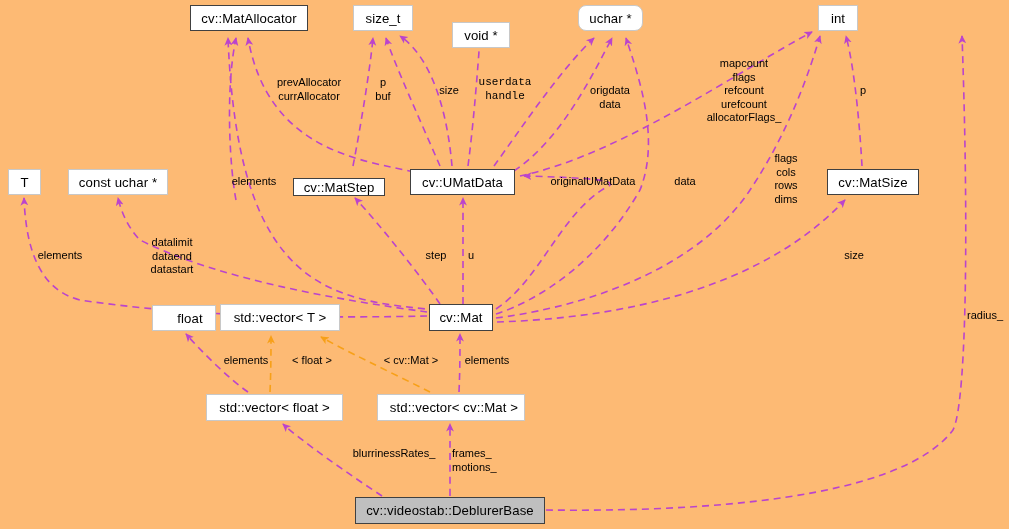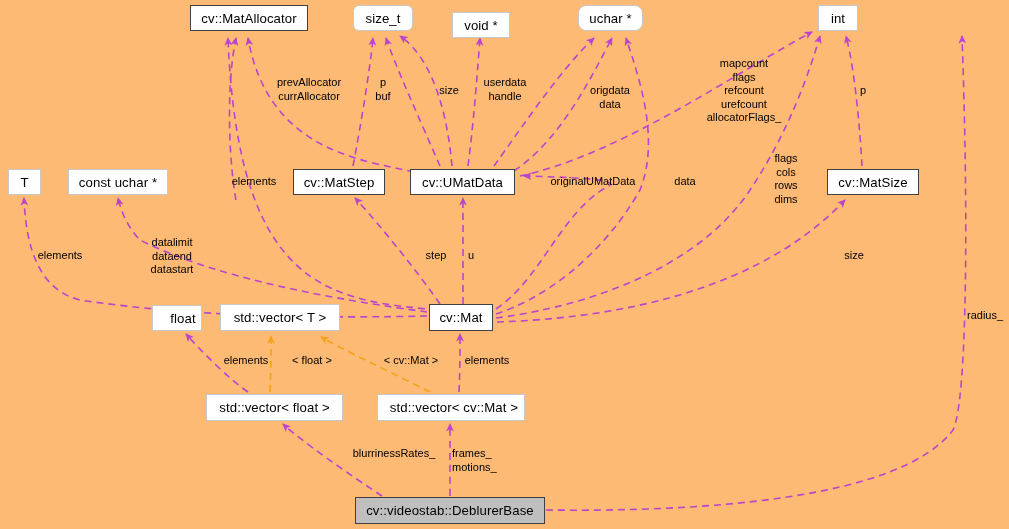--- a/index.html
+++ b/index.html
@@ -98,48 +98,48 @@
     <g id="template-edges" fill="none" stroke="#f7a018" stroke-width="1.6" stroke-dasharray="7,5" marker-end="url(#arrow-orange)">
         <path d="M 270,392 C 271,370 271,350 271,336" id="vecfloat-inst-vector_t"></path>
         <path d="M 430,392 C 390,372 340,348 321,337" id="vecmat-inst-vector_t"></path>
       </g>
   </svg>
 
   <div id="nodes-layer">
       <div class="node-box strong" style="left: 190px; top: 5px; width: 118px; height: 26px;">
         <span>cv::MatAllocator</span>
       </div>
-      <div class="node-box plain" style="left: 353px; top: 5px; width: 60px; height: 26px; border-radius: 6px;">
+      <div class="node-box plain" style="left: 353px; top: 5px; width: 60px; height: 26px;">
         <span>size_t</span>
       </div>
-      <div class="node-box plain" style="left: 452px; top: 12px; width: 58px; height: 26px;">
+      <div class="node-box plain" style="left: 452px; top: 22px; width: 58px; height: 26px;">
         <span>void *</span>
       </div>
       <div class="node-box plain" style="left: 578px; top: 5px; width: 65px; height: 26px; border-radius: 8px;">
         <span>uchar *</span>
       </div>
       <div class="node-box plain" style="left: 818px; top: 5px; width: 40px; height: 26px;">
         <span>int</span>
       </div>
       <div class="node-box plain" style="left: 8px; top: 169px; width: 33px; height: 26px;">
         <span>T</span>
       </div>
       <div class="node-box plain" style="left: 68px; top: 169px; width: 100px; height: 26px;">
         <span>const uchar *</span>
       </div>
-      <div class="node-box strong" style="left: 293px; top: 169px; width: 92px; height: 26px; text-align: right;">
+      <div class="node-box strong" style="left: 293px; top: 178px; width: 92px; height: 18px; text-align: right;">
         <span>cv::MatStep</span>
       </div>
       <div class="node-box strong" style="left: 410px; top: 169px; width: 105px; height: 26px;">
         <span>cv::UMatData</span>
       </div>
       <div class="node-box strong" style="left: 827px; top: 169px; width: 92px; height: 26px;">
         <span>cv::MatSize</span>
       </div>
-      <div class="node-box plain" style="left: 152px; top: 305px; width: 50px; height: 26px; padding-left: 12px;">
+      <div class="node-box plain" style="left: 152px; top: 305px; width: 64px; height: 26px; padding-left: 12px;">
         <span>float</span>
       </div>
       <div class="node-box plain" style="left: 220px; top: 304px; width: 120px; height: 27px;">
         <span>std::vector&lt; T &gt;</span>
       </div>
       <div class="node-box strong" style="left: 429px; top: 304px; width: 64px; height: 27px;">
         <span>cv::Mat</span>
       </div>
       <div class="node-box plain" style="left: 206px; top: 394px; width: 137px; height: 27px;">
         <span>std::vector&lt; float &gt;</span>
@@ -150,21 +150,21 @@
       <div class="node-box current" style="left: 355px; top: 497px; width: 190px; height: 27px;">
         <span>cv::videostab::DeblurerBase</span>
       </div>
     </div>
   <div id="labels-layer">
       <div class="edge-label center" style="left: 264px; top: 76px; width: 90px;">prevAllocator
 currAllocator</div>
       <div class="edge-label center" style="left: 368px; top: 76px; width: 30px;">p
 buf</div>
       <div class="edge-label center" style="left: 432px; top: 84px; width: 34px;">size</div>
-      <div class="edge-label center" style="left: 474px; top: 76px; width: 62px;">userdata
+      <div class="edge-label center" style="left: 474px; top: 76px; width: 62px; font-family: Liberation Mono, monospace;">userdata
 handle</div>
       <div class="edge-label center" style="left: 581px; top: 84px; width: 58px;">origdata
 data</div>
       <div class="edge-label center" style="left: 689px; top: 57px; width: 110px;">mapcount
 flags
 refcount
 urefcount
 allocatorFlags_</div>
       <div class="edge-label center" style="left: 855px; top: 84px; width: 16px;">p</div>
       <div class="edge-label center" style="left: 225px; top: 175px; width: 58px;">elements</div>

